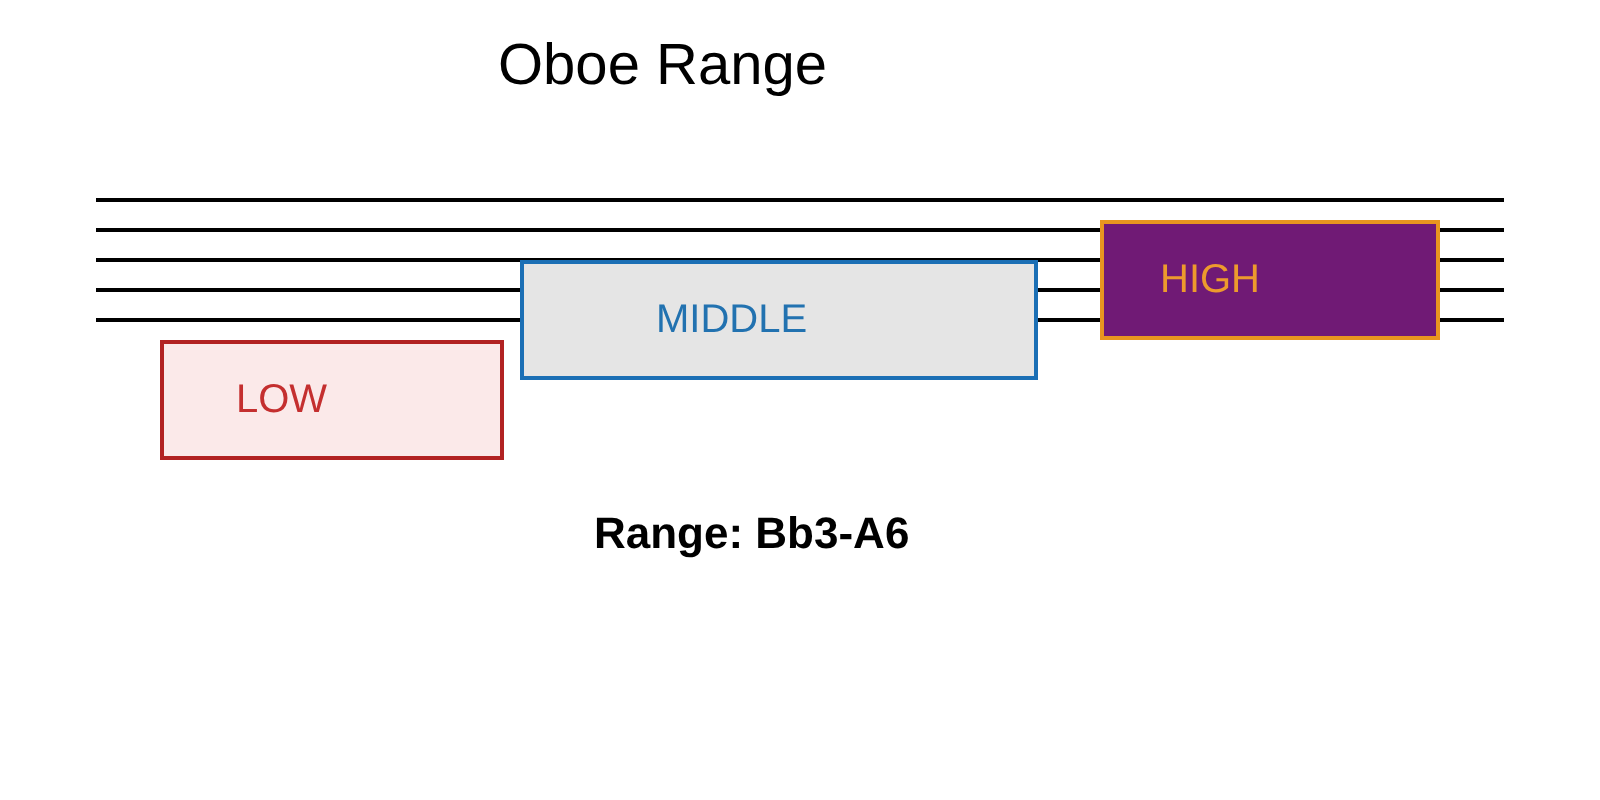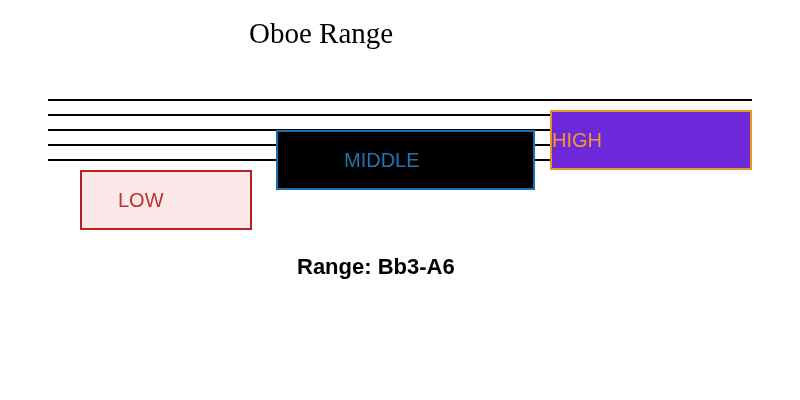--- a/index.html
+++ b/index.html
@@ -16,21 +16,20 @@
     overflow: hidden;
   }
   .title {
     position: absolute;
     left: 249px;
     top: 19px;
     font-size: 29px;
     line-height: 1;
     color: #000000;
     white-space: nowrap;
-    font-family: Liberation Serif, serif;
   }
   .staff-line {
     position: absolute;
     left: 48px;
     width: 704px;
     height: 2px;
     background: #000000;
   }
   .staff-line.l1 { top: 99px; }
   .staff-line.l2 { top: 114px; }
@@ -50,35 +49,36 @@
   .range-box.low {
     left: 80px;
     top: 170px;
     width: 172px;
     background: #fbe9e9;
     border: 2px solid #b22222;
     color: #c42f2f;
     padding-left: 36px;
   }
   .range-box.middle {
-    left: 276px;
+    left: 260px;
     top: 130px;
     width: 259px;
-    background: #000000;
+    background: #e5e5e5;
     border: 2px solid #1b6fb5;
     color: #2272b0;
     padding-left: 66px;
   }
   .range-box.high {
     left: 550px;
     top: 110px;
-    width: 202px;
-    background: #6d28d9;
+    width: 170px;
+    background: #701a75;
     border: 2px solid #e8951f;
     color: #ed9a2d;
+    padding-left: 28px;
   }
   .annotation {
     position: absolute;
     left: 297px;
     top: 256px;
     font-size: 22px;
     line-height: 1;
     color: #000000;
     white-space: nowrap;
     font-weight: bold;

